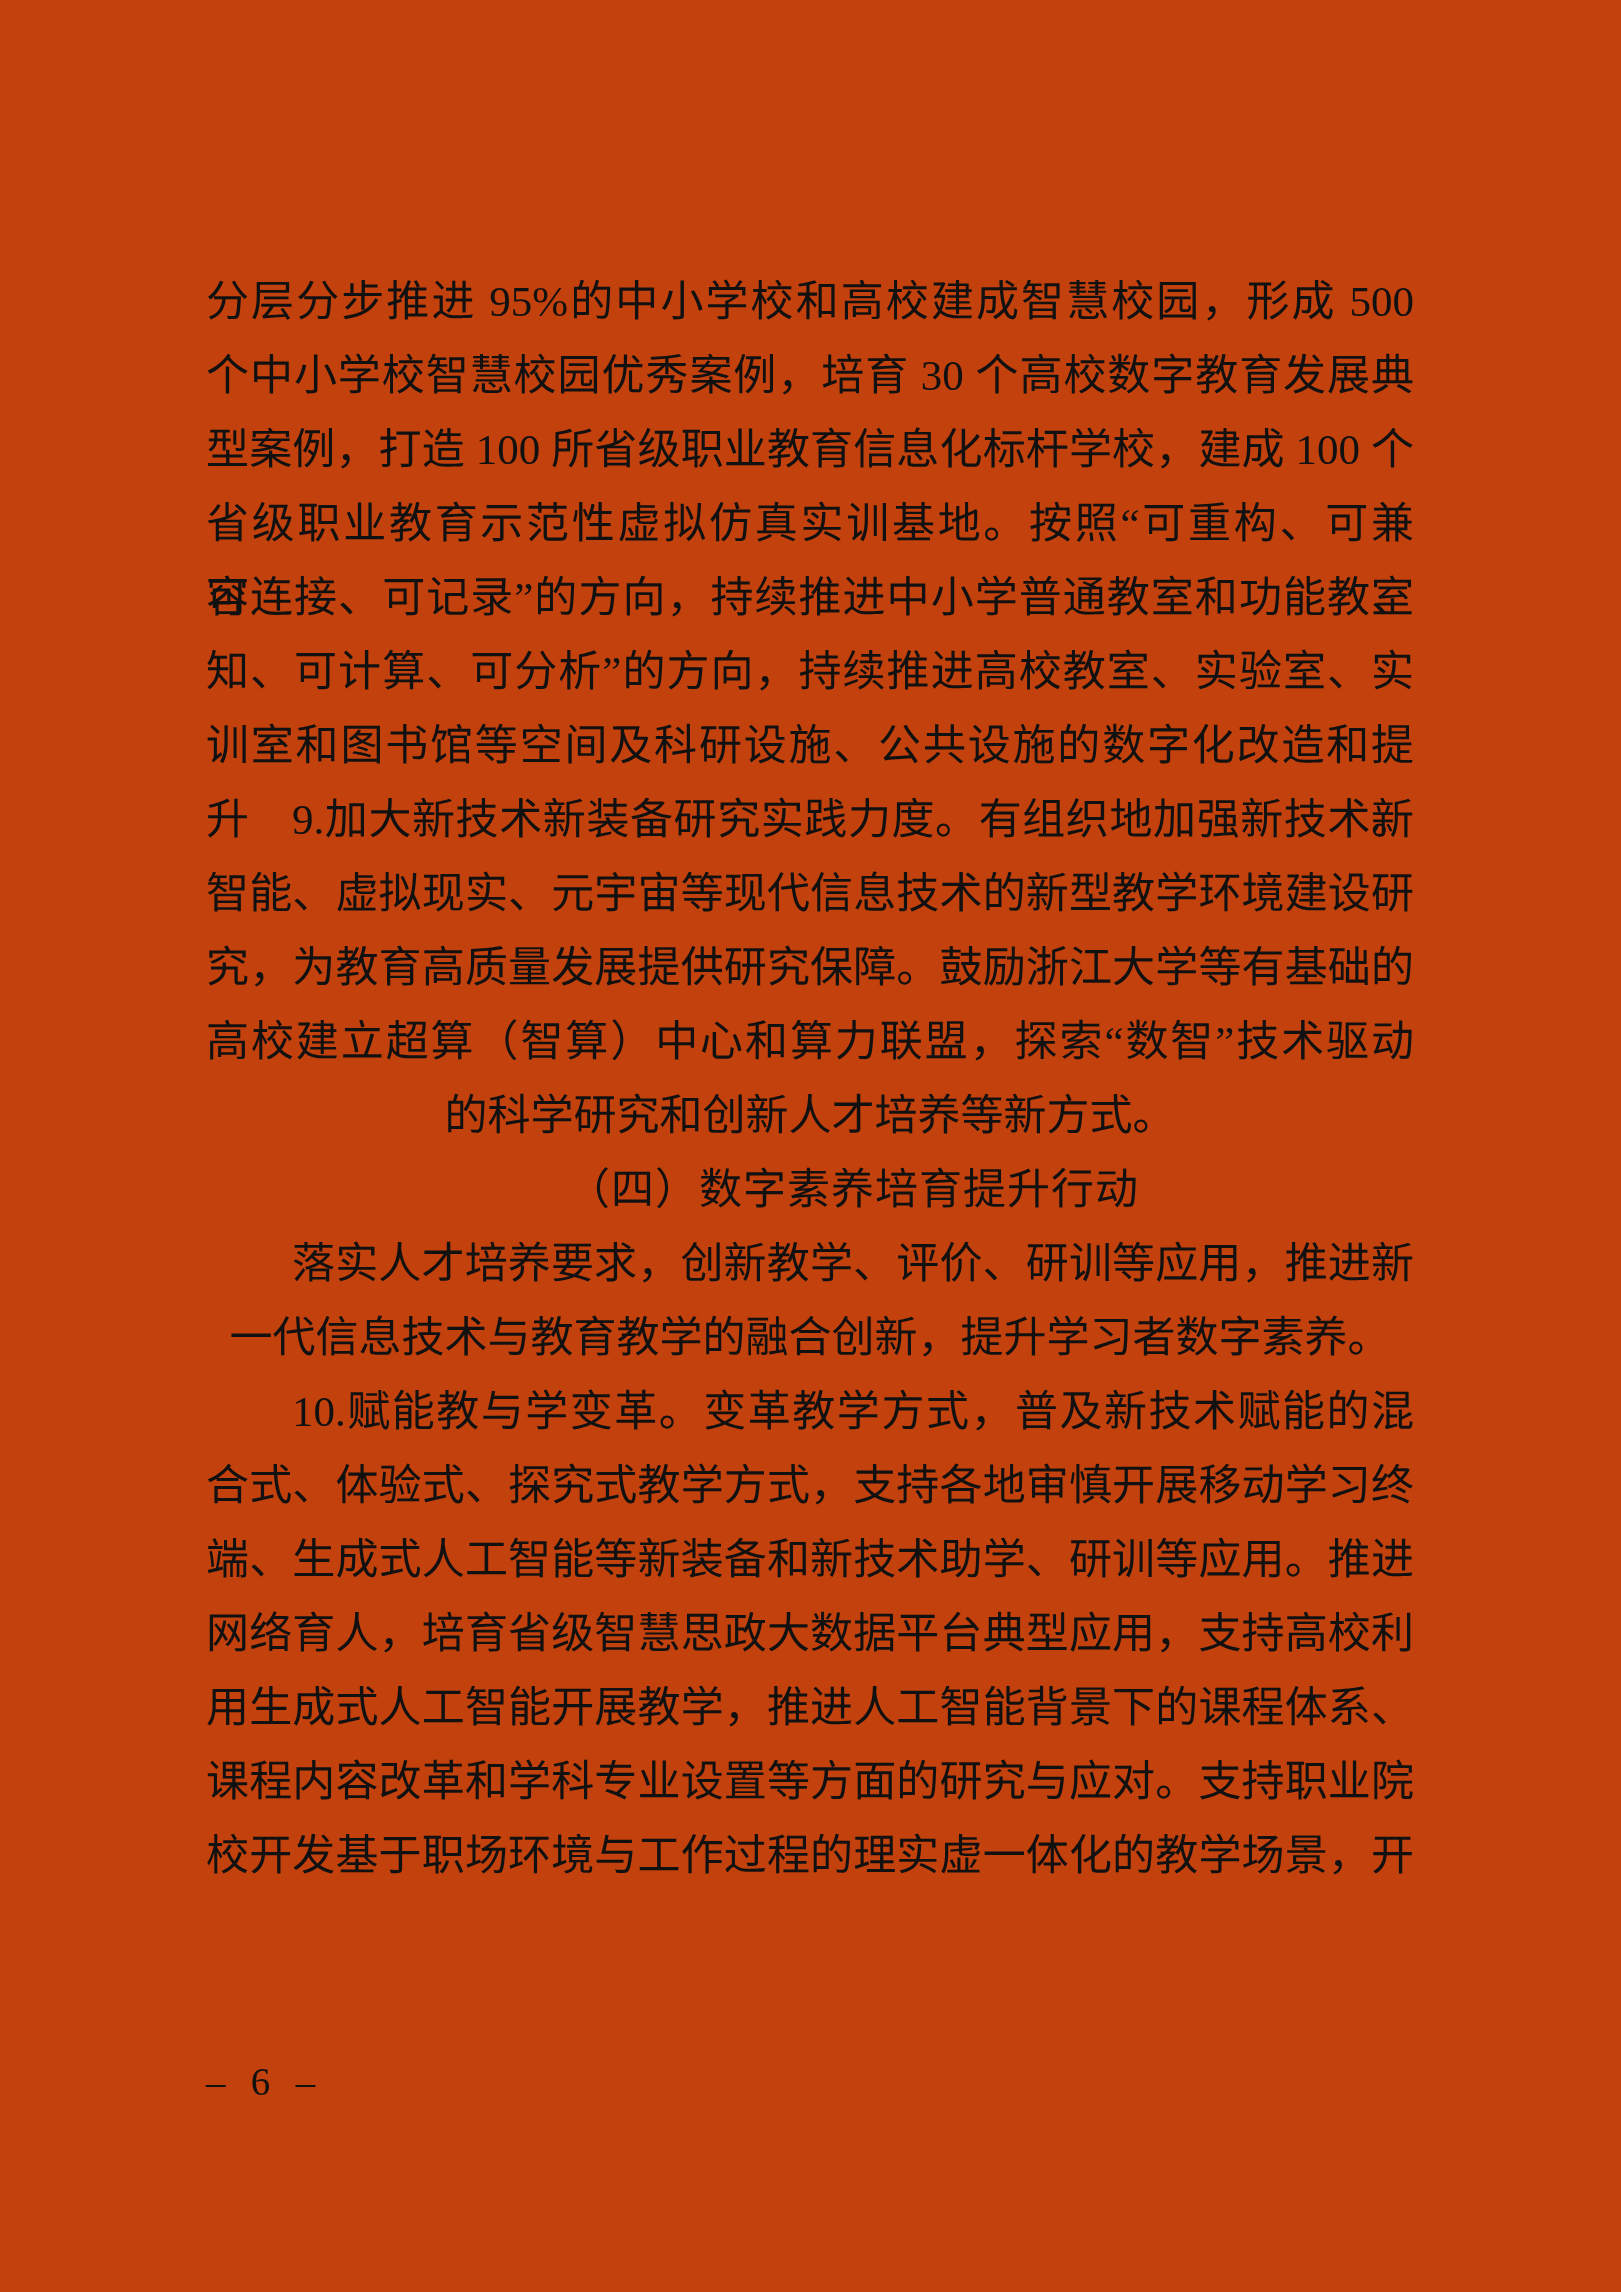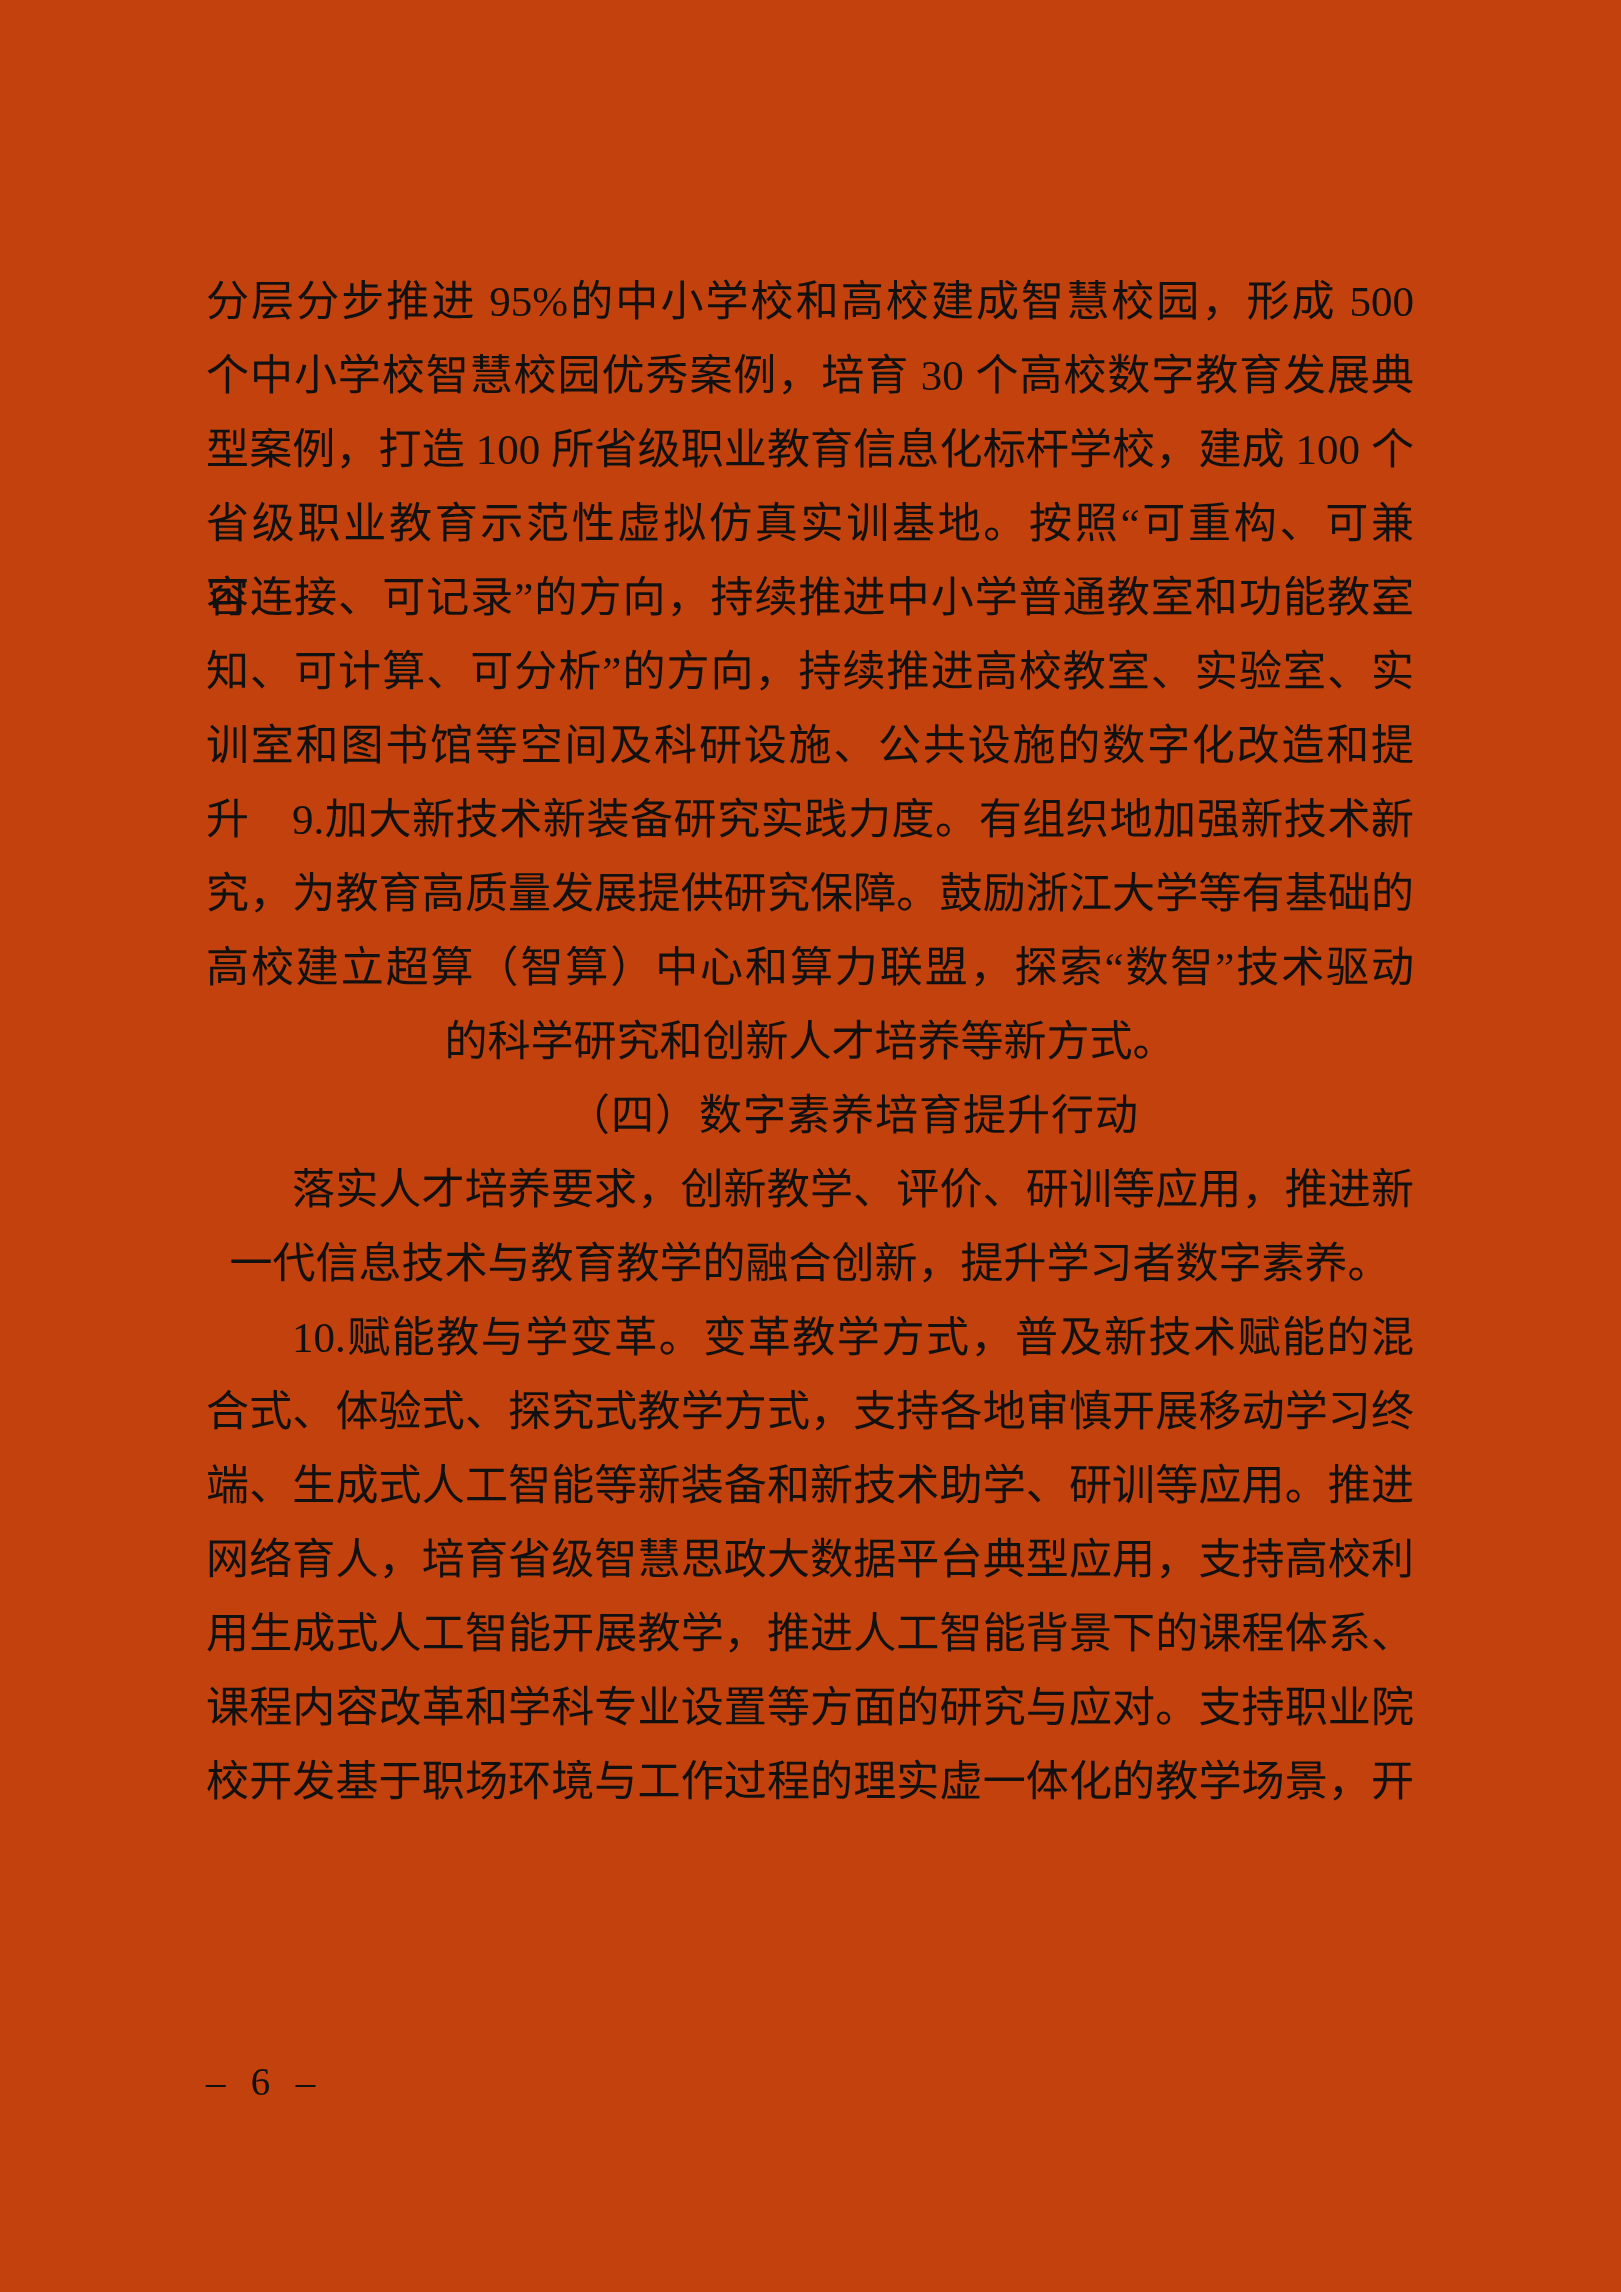--- a/index.html
+++ b/index.html
@@ -50,20 +50,21 @@
 <div class="page">
   <div class="text-block">
     <div class="line fill">分层分步推进 95%的中小学校和高校建成智慧校园，形成 500</div>
     <div class="line fill">个中小学校智慧校园优秀案例，培育 30 个高校数字教育发展典</div>
     <div class="line fill">型案例，打造 100 所省级职业教育信息化标杆学校，建成 100 个</div>
     <div class="line fill">省级职业教育示范性虚拟仿真实训基地。按照“可重构、可兼容、</div>
     <div class="line fill">可连接、可记录”的方向，持续推进中小学普通教室和功能教室</div>
     <div class="line fill">知、可计算、可分析”的方向，持续推进高校教室、实验室、实</div>
     <div class="line fill">训室和图书馆等空间及科研设施、公共设施的数字化改造和提升。</div>
     <div class="line fill indent">9.加大新技术新装备研究实践力度。有组织地加强新技术新</div>
+    <div class="line fill">智能、虚拟现实、元宇宙等现代信息技术的新型教学环境建设研</div>
     <div class="line fill">究，为教育高质量发展提供研究保障。鼓励浙江大学等有基础的</div>
     <div class="line fill">高校建立超算（智算）中心和算力联盟，探索“数智”技术驱动</div>
     <div class="line natural">的科学研究和创新人才培养等新方式。</div>
     <div class="line natural indent heading">（四）数字素养培育提升行动</div>
     <div class="line fill indent">落实人才培养要求，创新教学、评价、研训等应用，推进新</div>
     <div class="line natural">一代信息技术与教育教学的融合创新，提升学习者数字素养。</div>
     <div class="line fill indent">10.赋能教与学变革。变革教学方式，普及新技术赋能的混</div>
     <div class="line fill">合式、体验式、探究式教学方式，支持各地审慎开展移动学习终</div>
     <div class="line fill">端、生成式人工智能等新装备和新技术助学、研训等应用。推进</div>
     <div class="line fill">网络育人，培育省级智慧思政大数据平台典型应用，支持高校利</div>

